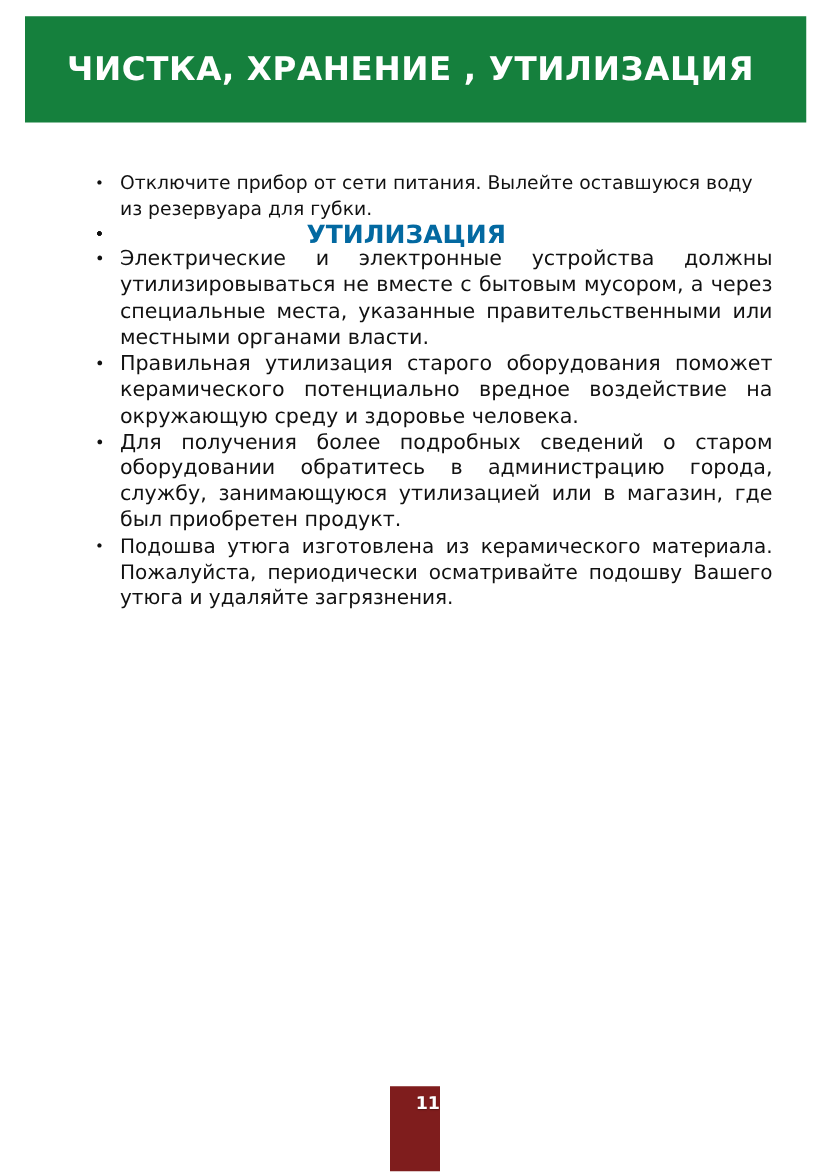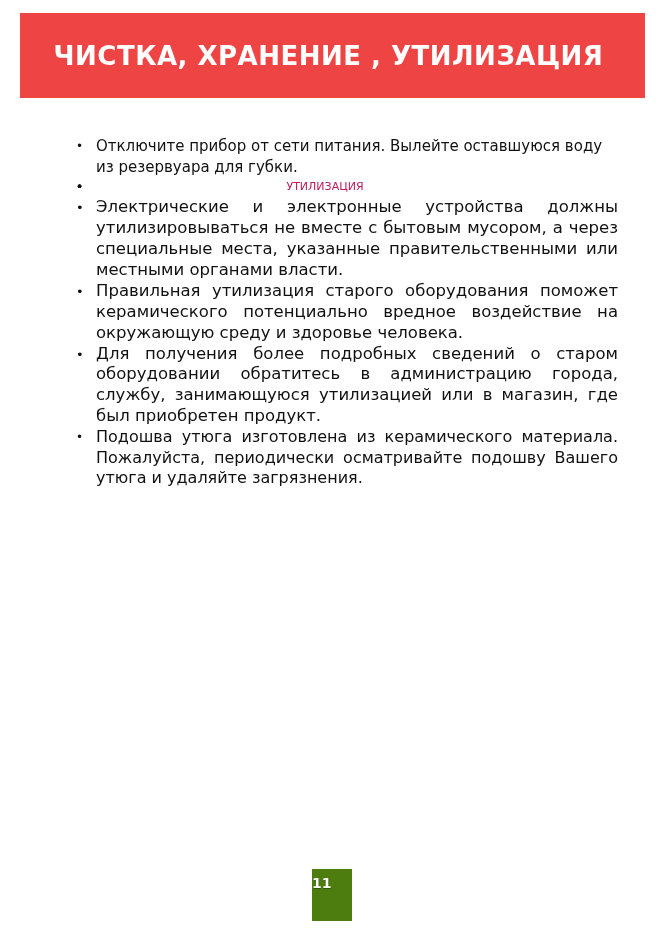--- a/index.html
+++ b/index.html
@@ -14,21 +14,21 @@
     overflow: hidden;
   }
 
   
   .title-band {
     position: absolute;
     left: 20px;
     top: 13px;
     width: 625px;
     height: 85px;
-    background: #ef4444;
+    background: #15803d;
     display: flex;
     align-items: center;
     justify-content: center;
   }
   .title-band h1 {
     margin: 0;
     color: #ffffff;
     font-size: 26px;
     font-weight: bold;
     letter-spacing: 0.5px;
@@ -53,41 +53,41 @@
     font-size: 12px;
   }
 
   .list-cleaning li  { font-size: 15px;   line-height: 20.6px; text-align: left; }
   .list-disposal li  { font-size: 16.5px; line-height: 20.9px; text-align: justify; }
   .list-disposal .marker { top: 1px; font-size: 13px; }
   .list-soleplate li { font-size: 16px;   line-height: 20.6px; text-align: justify; }
 
   h2.section-heading {
     margin: 0 30px 0 0;
-    color: #be185d;
-    font-size: 11px;
-    font-weight: normal;
+    color: #0369a1;
+    font-size: 20px;
+    font-weight: bold;
     text-align: center;
     line-height: 20px;
   }
   .h-disposal  { margin-top: 18px; margin-bottom: 12px; }
   .h-soleplate { margin-top: 11px; margin-bottom: 6px; }
 
   
   .page-num-box {
     position: absolute;
     left: 312px;
     top: 869px;
     width: 40px;
-    height: 52px;
-    background: #4d7c0f;
+    height: 68px;
+    background: #7f1d1d;
     color: #ffffff;
     font-size: 14px;
     font-weight: bold;
-    text-align: left;
+    text-align: right;
     padding-top: 6px;
     text-shadow: 0 1px 1px rgba(0,0,0,0.35);
   }
 </style>
 </head>
 <body>
 
 <div class="page">
 
   <header class="title-band">

